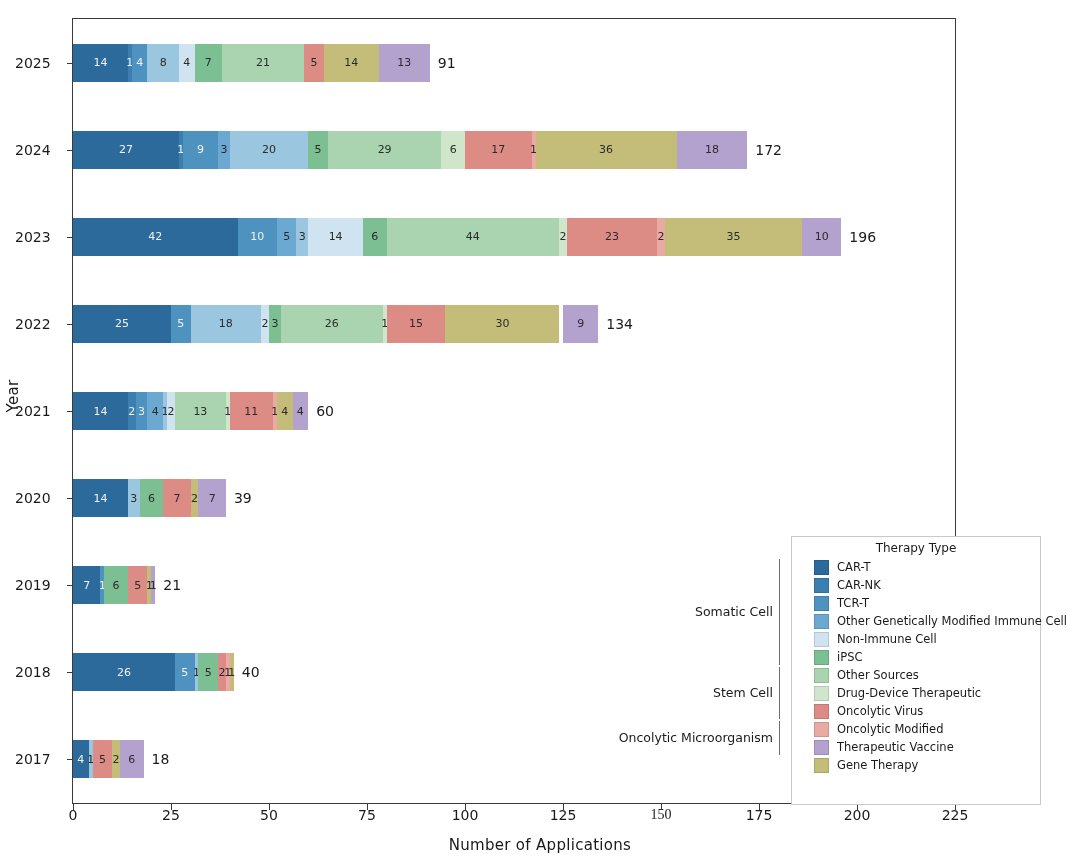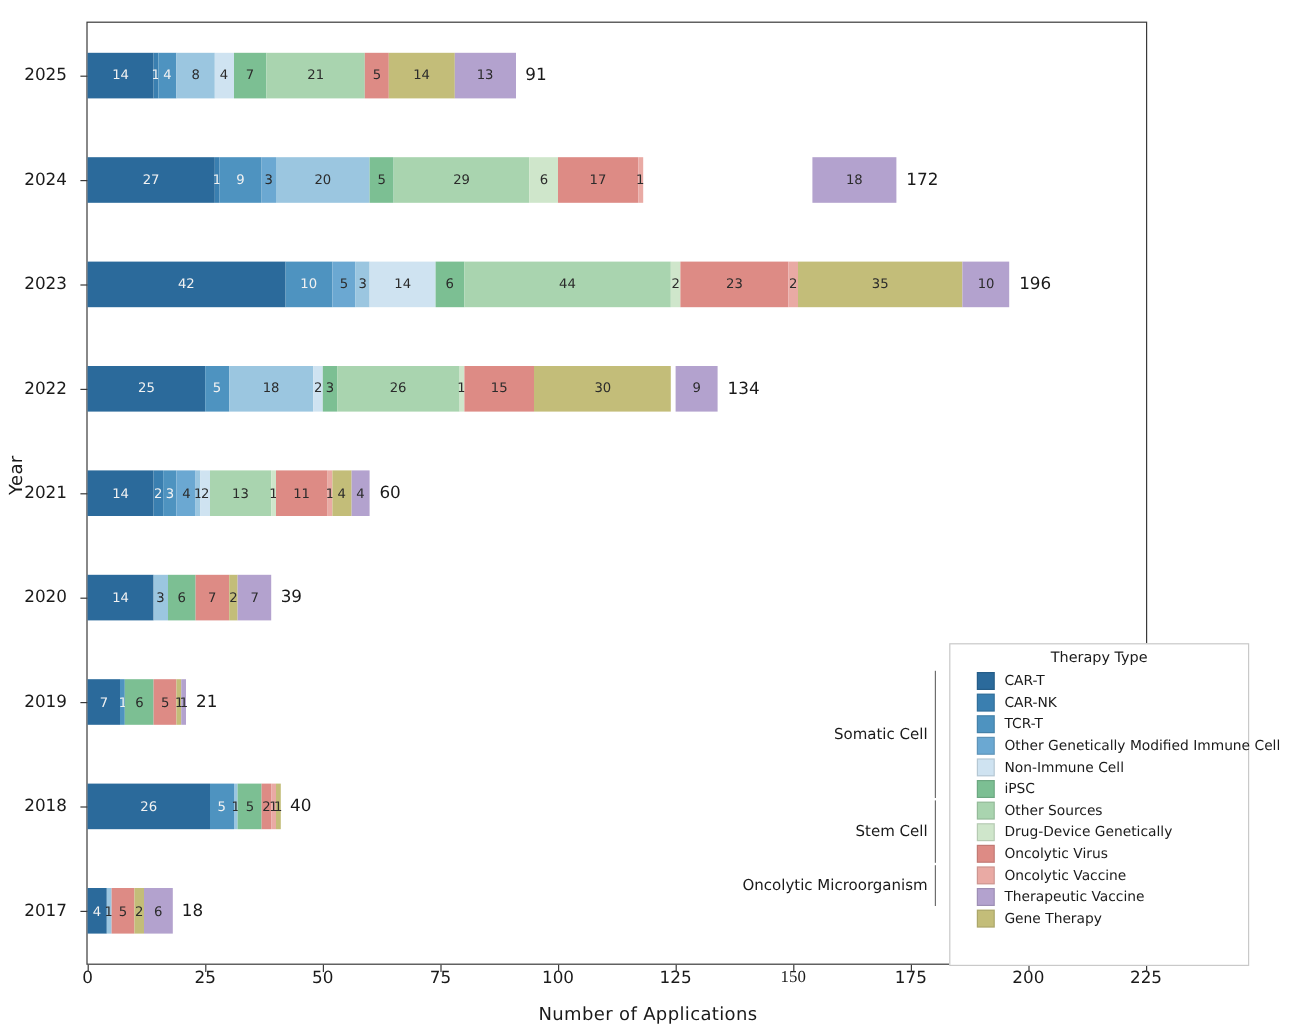--- a/index.html
+++ b/index.html
@@ -25,21 +25,21 @@
     position:absolute;left:4px;top:396px;
     transform:rotate(-90deg) translate(-50%,0);
     transform-origin:left top;
     font-size:15px;letter-spacing:.3px;white-space:nowrap;
   }
   .xlabel{
     position:absolute;left:0;top:836px;width:1080px;
     text-align:center;font-size:15px;letter-spacing:.3px;
   }
   .ytick-label{
-    position:absolute;width:46px;text-align:center;
+    position:absolute;width:46px;text-align:left;
     font-size:14px;line-height:14px;
   }
   .ytick-mark{
     position:absolute;width:6px;height:1px;background:#3a3a3a;
   }
   .xtick-label{
     position:absolute;width:50px;text-align:center;
     font-size:14px;line-height:14px;top:808px;
   }
   .xtick-mark{
@@ -198,20 +198,23 @@
         </div>
         <div class="seg" style="left: 441.48px; width: 23.52px; background: rgb(207, 230, 203);">
           <span class="seg-lbl">6</span>
         </div>
         <div class="seg" style="left: 465px; width: 66.64px; background: rgb(221, 139, 133);">
           <span class="seg-lbl">17</span>
         </div>
         <div class="seg" style="left: 531.64px; width: 3.92px; background: rgb(233, 170, 164);">
           <span class="seg-lbl">1</span>
         </div>
+        <div class="seg" style="left: 535.56px; width: 141.12px; background: rgb(195, 189, 121);">
+          <span class="seg-lbl">36</span>
+        </div>
         <div class="seg" style="left: 676.68px; width: 70.56px; background: rgb(179, 162, 206);">
           <span class="seg-lbl">18</span>
         </div>
         <div class="bar-total" style="left: 755.24px;">172</div>
       </div>
       <div class="bar-row" style="left: 0px; top: 217.778px; width: 1080px;">
         <div class="seg dark" style="left: 73px; width: 164.64px; background: rgb(43, 106, 155);">
           <span class="seg-lbl">42</span>
         </div>
         <div class="seg dark" style="left: 237.64px; width: 39.2px; background: rgb(78, 147, 192);">
@@ -442,29 +445,29 @@
         <div class="legend-item">
           <span class="legend-swatch" style="background: rgb(124, 191, 147);"></span>
           <span class="legend-label">iPSC</span>
         </div>
         <div class="legend-item">
           <span class="legend-swatch" style="background: rgb(169, 212, 175);"></span>
           <span class="legend-label">Other Sources</span>
         </div>
         <div class="legend-item">
           <span class="legend-swatch" style="background: rgb(207, 230, 203);"></span>
-          <span class="legend-label">Drug-Device Genetically</span>
+          <span class="legend-label">Drug-Device Therapeutic</span>
         </div>
         <div class="legend-item">
           <span class="legend-swatch" style="background: rgb(221, 139, 133);"></span>
           <span class="legend-label">Oncolytic Virus</span>
         </div>
         <div class="legend-item">
           <span class="legend-swatch" style="background: rgb(233, 170, 164);"></span>
-          <span class="legend-label">Oncolytic Vaccine</span>
+          <span class="legend-label">Oncolytic Modified</span>
         </div>
         <div class="legend-item">
           <span class="legend-swatch" style="background: rgb(179, 162, 206);"></span>
           <span class="legend-label">Therapeutic Vaccine</span>
         </div>
         <div class="legend-item">
           <span class="legend-swatch" style="background: rgb(195, 189, 121);"></span>
           <span class="legend-label">Gene Therapy</span>
         </div>
       </div>

